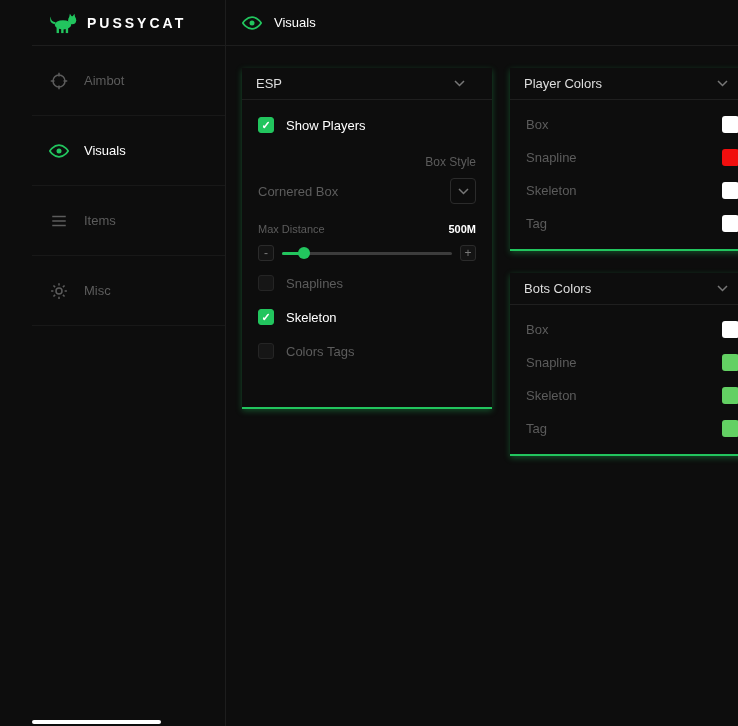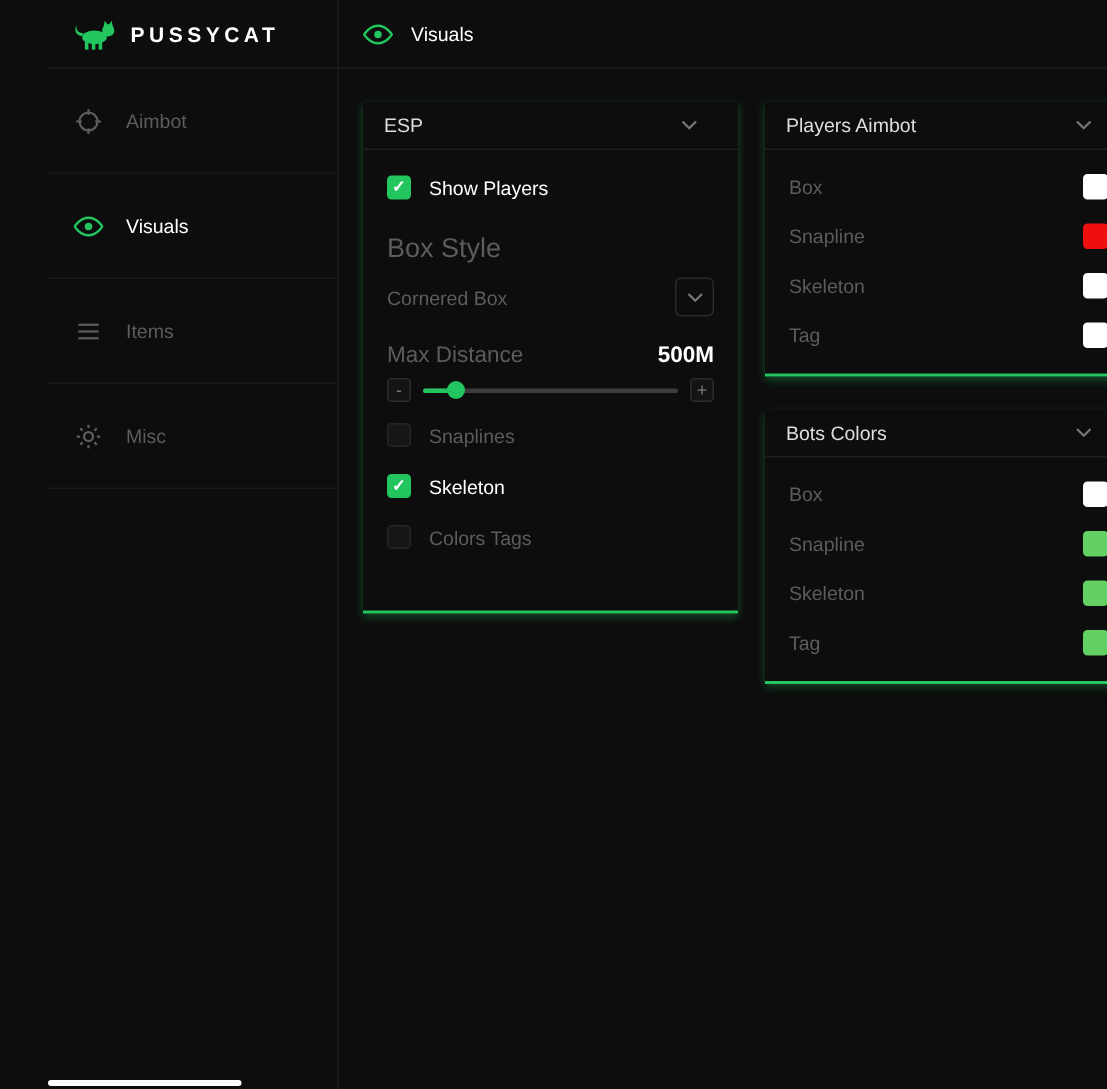--- a/index.html
+++ b/index.html
@@ -36,29 +36,29 @@
   .check-row { display:flex; align-items:center; gap:12px; height:24px; margin:0 16px;
                cursor:pointer; font-size:13px; color:#5c5c5c; }
   .check-row.checked { color:#ffffff; }
   .cb { width:16px; height:16px; flex:0 0 16px; border-radius:3px; background:#161616;
         border:1px solid #252525; display:flex; align-items:center; justify-content:center; }
   .check-row.checked .cb { background:#22c55e; border-color:#22c55e; }
   .check-row.checked .cb::after { content:"✓"; color:#ffffff; font-size:11px; font-weight:bold; line-height:1; }
 
   .mt13 { margin-top:13px; } .mt10 { margin-top:10px; }
 
-  .field-label { margin:18px 16px 0; font-size:18px; color:#5c5c5c; }
+  .field-label { margin:18px 16px 0; font-size:12px; color:#5c5c5c;text-align:right; }
 
   .select { margin:8px 16px 0; height:28px; display:flex; align-items:center;
             justify-content:space-between; color:#5c5c5c; font-size:13px; cursor:pointer;gap:36px; }
   .select-btn { width:26px; height:26px; border:1px solid #2b2b2b; border-radius:4px;
                 display:flex; align-items:center; justify-content:center; }
 
   .dist-row { margin:16px 16px 0; height:16px; display:flex; align-items:center;
-              justify-content:space-between; font-size:15px; color:#5c5c5c;text-align:center; }
+              justify-content:space-between; font-size:11px; color:#5c5c5c;text-align:center; }
   .dist-value { color:#ffffff; font-weight:700; }
 
   .slider-row { margin:8px 16px 0; height:16px; display:flex; align-items:center; gap:8px; }
   .step-btn { width:16px; height:16px; border:1px solid #2b2b2b; background:#141414; color:#7a7a7a;
               font-size:12px; line-height:1; border-radius:3px; display:flex; align-items:center;
               justify-content:center; cursor:pointer; font-family:inherit; padding:0; }
   .track { position:relative; flex:1; height:3px; background:#3c3c3c; border-radius:2px; cursor:pointer; }
   .fill  { position:absolute; left:0; top:0; height:100%; background:#22c55e; border-radius:2px; }
   .thumb { position:absolute; top:50%; width:12px; height:12px; border-radius:50%;
            background:#22c55e; transform:translate(-50%,-50%); cursor:grab; }
@@ -210,21 +210,21 @@
         </div>
 
         <div class="check-row mt10">
           <span class="cb"></span>
           <span>Colors Tags</span>
         </div>
       </div>
 
       <div class="panel panel-players">
         <div class="panel-head">
-          <span>Players Aimbot</span>
+          <span>Player Colors</span>
           <span>
             <svg width="11" height="7" viewBox="0 0 11 7" fill="none" stroke="#777" stroke-width="1.5">
               <polyline points="1,1 5.5,5.5 10,1"></polyline>
             </svg>
           </span>
         </div>
         <div class="color-body">
           <div class="color-row">
             <span>Box</span>
             <span class="swatch" style="background: rgb(255, 255, 255);"></span>

